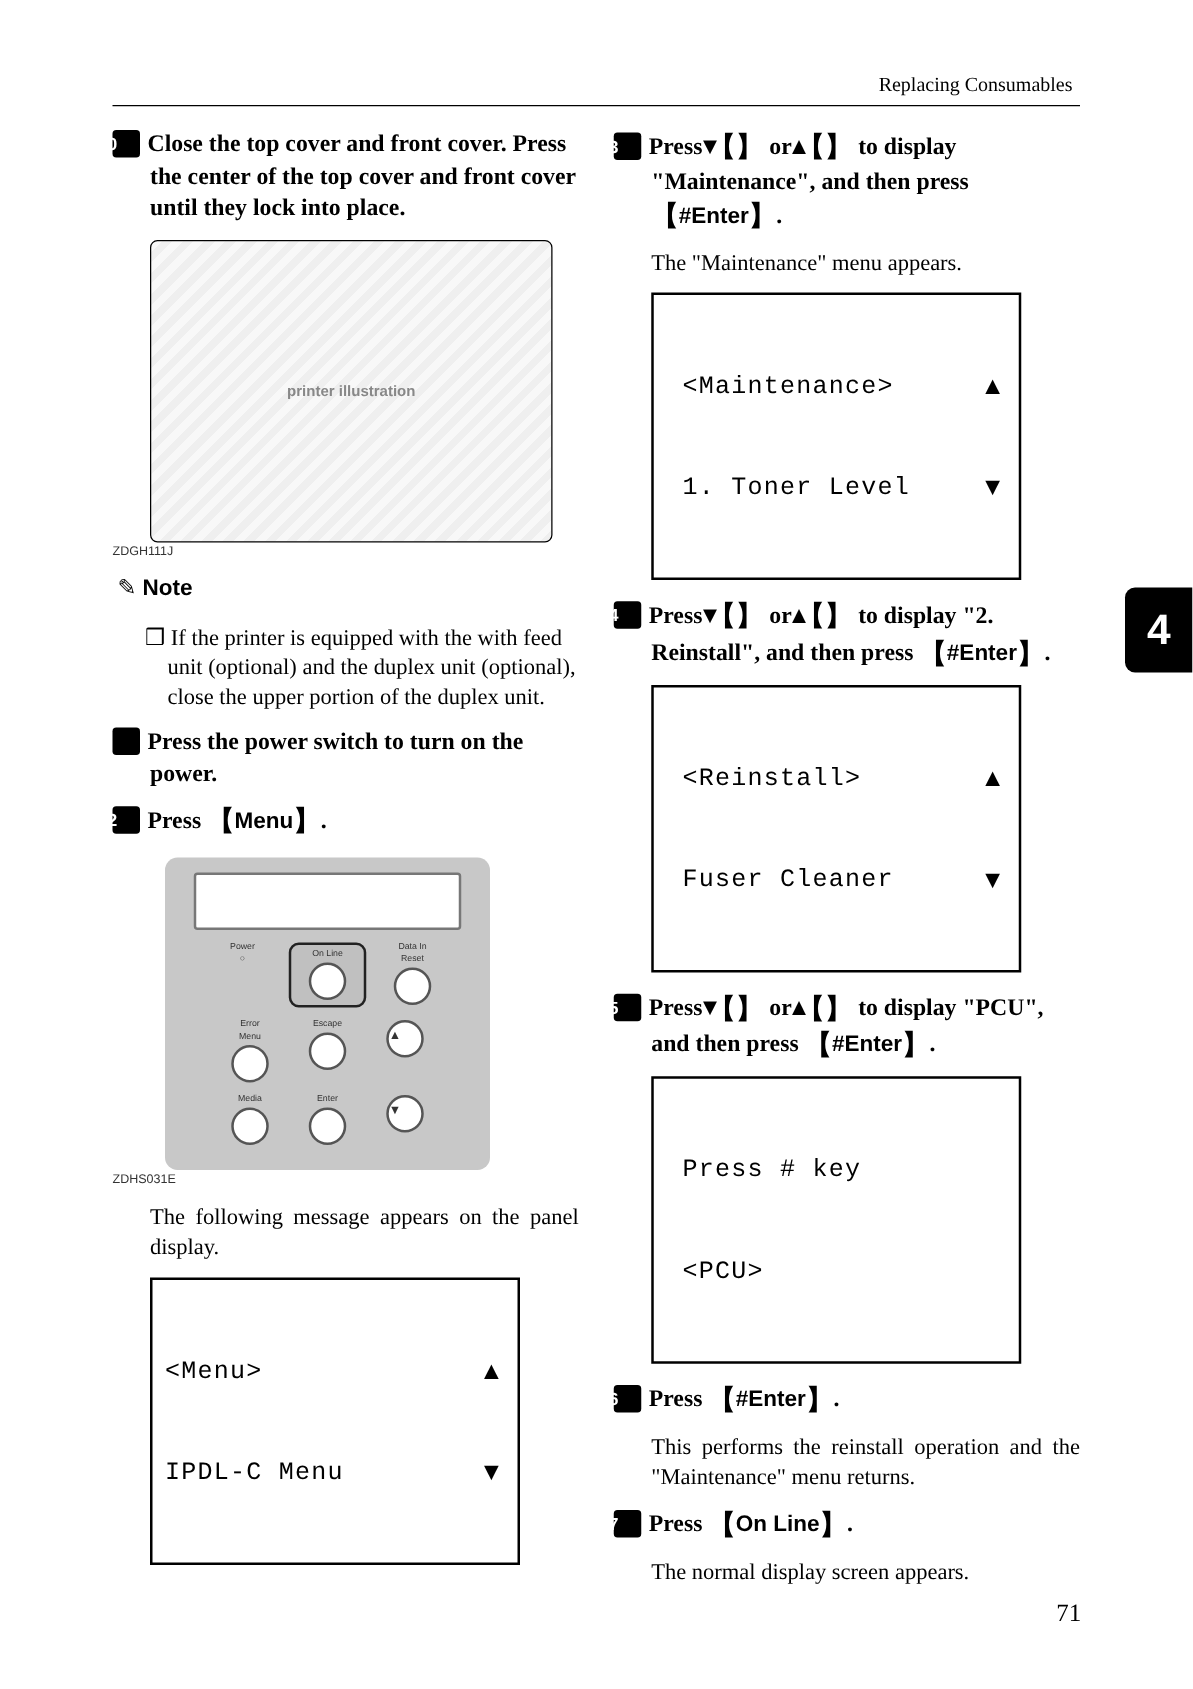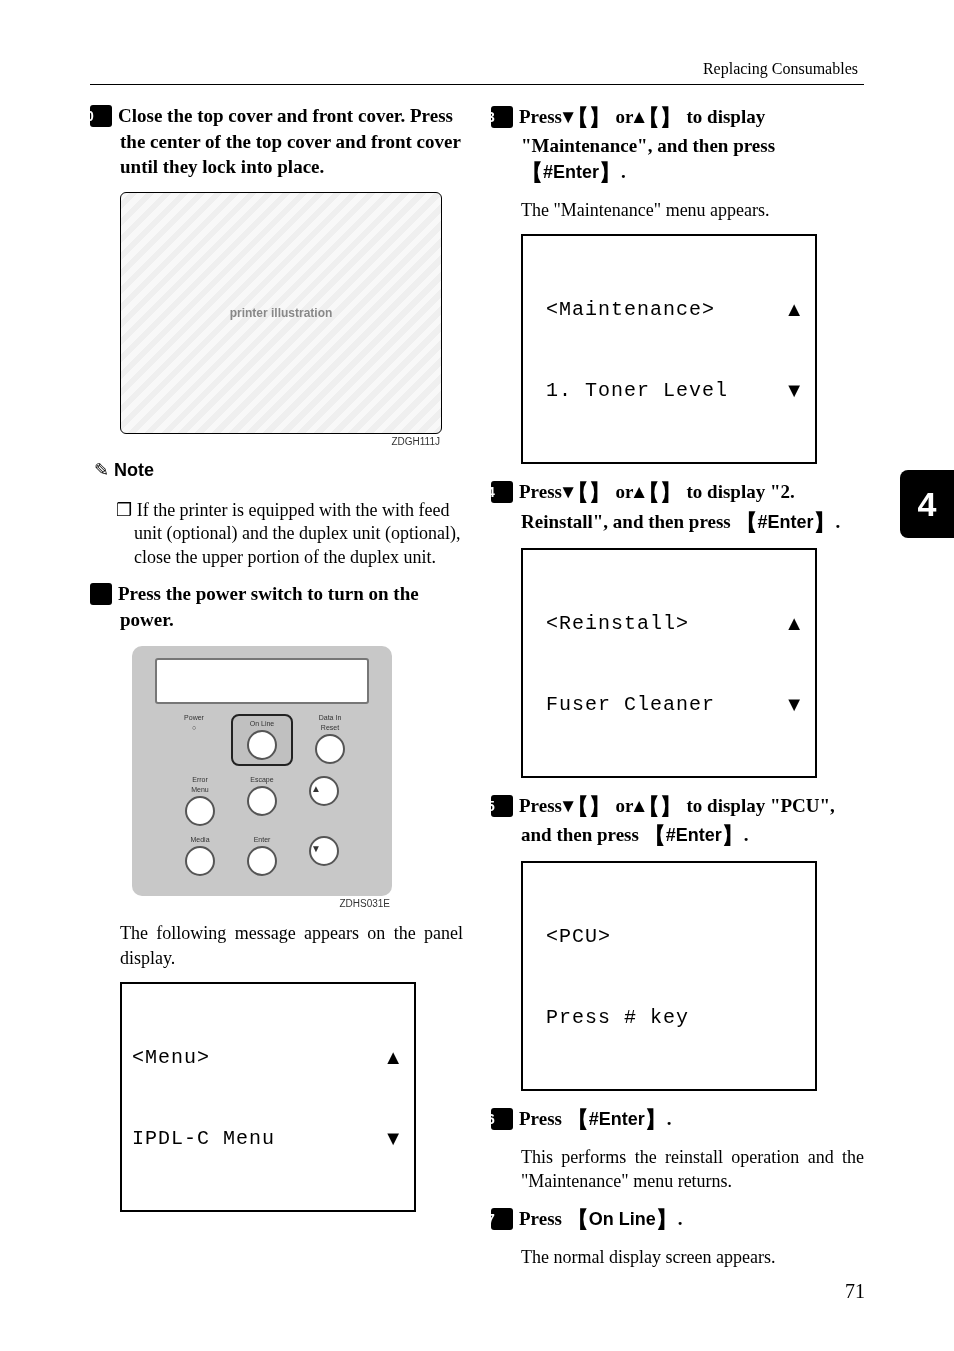--- a/index.html
+++ b/index.html
@@ -73,21 +73,20 @@
     display: flex;
     align-items: center;
     justify-content: center;
     color: #888;
     font-size: 12px;
     font-family: Arial, sans-serif;
     font-weight: bold;
   }
   .caption-code {
     font-size: 10px;
-    text-align: right;
     width: 350px;
     padding-right: 0;
     margin-bottom: 12px;
     color: #333;
     font-family: Arial, sans-serif;
   }
   .note-head {
     font-family: Arial, sans-serif;
     font-weight: bold;
     font-size: 18px;
@@ -239,20 +238,23 @@
       <div class="note-head">Note</div>
       <div class="note-body">
         <span>❒</span>
         <span>If the printer is equipped with the with feed unit (optional) and the duplex unit (optional), close the upper portion of the duplex unit.</span>
       </div>
 
       <div class="step step-first-line">
         <span class="step-num">8</span><span class="step-body step-bold">Press the power switch to turn on the power.</span>
       </div>
 
+      <div class="step step-first-line">
+        <span class="step-num">12</span><span class="step-body step-bold"><span>Press </span><span class="bracket">【</span><span class="keycap">Menu</span><span class="bracket">】</span><span>.</span></span>
+      </div>
 
       <div class="control-panel">
         <div class="cp-screen"></div>
         <div class="cp-row">
           <div class="cp-cell">
               <span>Power</span>
               <span>○</span>
             </div>
           <div class="cp-cell cp-highlight">
               <span>On Line</span>
@@ -323,22 +325,22 @@
       <div class="lcd">
         <div class="lcd-line"><span> &lt;Reinstall&gt;</span><span class="lcd-arrow">▲</span></div>
         <div class="lcd-line"><span> Fuser Cleaner</span><span class="lcd-arrow">▼</span></div>
       </div>
 
       <div class="step step-first-line">
         <span class="step-num">15</span><span class="step-body step-bold"><span>Press </span><span class="bracket">【</span><span class="arrow-key">▼</span><span class="bracket">】</span><span> or </span><span class="bracket">【</span><span class="arrow-key">▲</span><span class="bracket">】</span><span> to display "PCU", and then press </span><span class="bracket">【</span><span class="keycap">#Enter</span><span class="bracket">】</span><span>.</span></span>
       </div>
 
       <div class="lcd">
+        <div class="lcd-line"><span> Press # key</span><span></span></div>
         <div class="lcd-line"><span> &lt;PCU&gt;</span><span></span></div>
-        <div class="lcd-line"><span> Press # key</span><span></span></div>
       </div>
 
       <div class="step step-first-line">
         <span class="step-num">16</span><span class="step-body step-bold"><span>Press </span><span class="bracket">【</span><span class="keycap">#Enter</span><span class="bracket">】</span><span>.</span></span>
       </div>
       <div class="para">This performs the reinstall operation and the "Maintenance" menu returns.</div>
 
       <div class="step step-first-line">
         <span class="step-num">17</span><span class="step-body step-bold"><span>Press </span><span class="bracket">【</span><span class="keycap">On Line</span><span class="bracket">】</span><span>.</span></span>
       </div>

